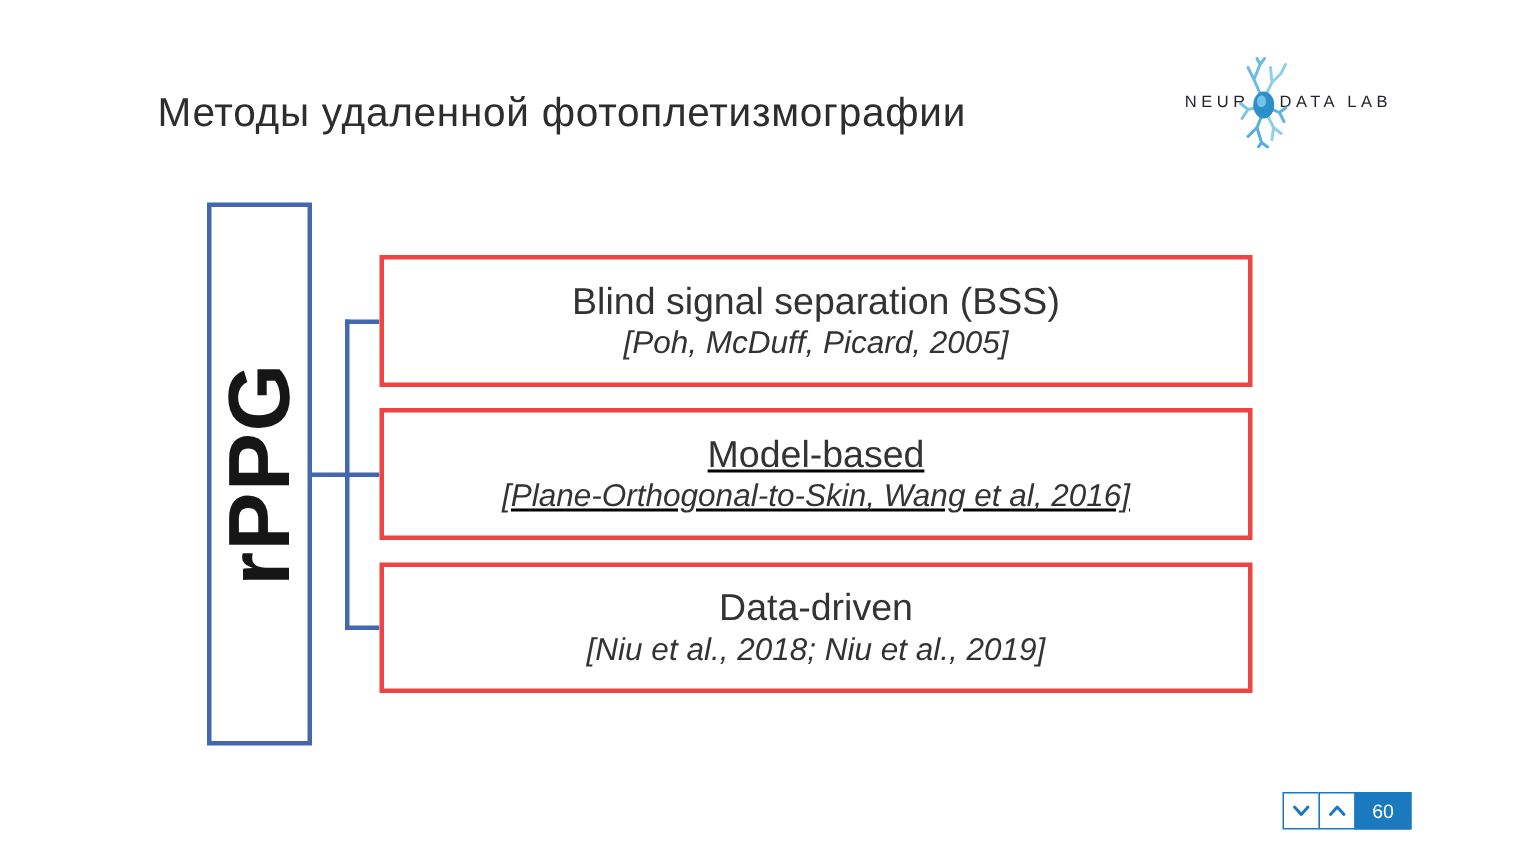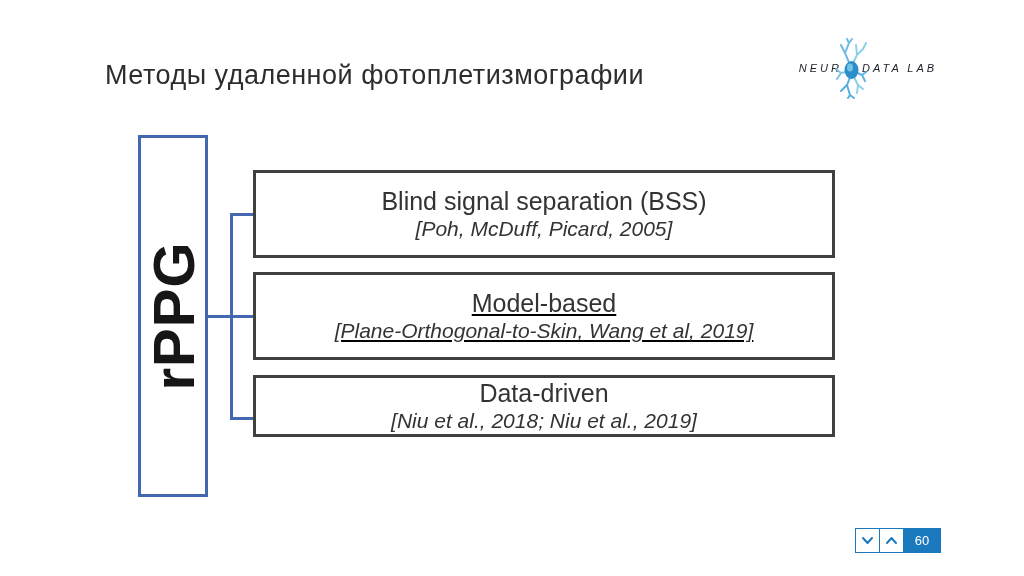--- a/index.html
+++ b/index.html
@@ -21,22 +21,21 @@
     color: #2d2d2d;
   }
 
   
   .logo {
     position: absolute;
     left: 808px; top: 36px;
     width: 120px; height: 64px;
     display: flex;
     align-items: center;
-    justify-content: center;
-    font-style: italic;
+    justify-content: flex-end;
   }
   .logo-text {
     font-size: 11px;
     font-weight: 500;
     letter-spacing: 3px;
     color: #23232d;
     white-space: nowrap;
   }
   .logo-neuron {
     position: relative;
@@ -70,32 +69,32 @@
   }
   .conn-mid      { left: 206px; top: 315px; width: 47px; height: 3px; }
   .conn-bracket  { left: 230px; top: 213px; width: 3px;  height: 207px; }
   .conn-stub-top { left: 230px; top: 213px; width: 23px; height: 3px; }
   .conn-stub-bot { left: 230px; top: 417px; width: 23px; height: 3px; }
 
   .method-box {
     position: absolute;
     left: 253px;
     width: 582px; height: 88px;
-    border: 3px solid #404040;
+    border: 3px solid #ef4444;
     box-sizing: border-box;
     background: #ffffff;
     display: flex;
     flex-direction: column;
     align-items: center;
     justify-content: center;
     gap: 2px;
   }
   .method-box.b1 { top: 170px; }
   .method-box.b2 { top: 272px; text-decoration: underline; }
-  .method-box.b3 { top: 375px; height: 62px; }
+  .method-box.b3 { top: 375px; height: 87px; }
   .method-title {
     font-size: 25px;
     color: #333333;
     line-height: 1.1;
   }
   .method-citation {
     font-size: 21px;
     font-style: italic;
     color: #333333;
     line-height: 1.1;
@@ -171,21 +170,21 @@
   <div class="connector conn-stub-top"></div>
   <div class="connector conn-stub-bot"></div>
 
   <div class="method-box b1">
     <div class="method-title">Blind signal separation (BSS)</div>
     <div class="method-citation">[Poh, McDuff, Picard, 2005]</div>
   </div>
 
   <div class="method-box b2">
     <div class="method-title">Model-based</div>
-    <div class="method-citation">[Plane-Orthogonal-to-Skin, Wang et al, 2019]</div>
+    <div class="method-citation">[Plane-Orthogonal-to-Skin, Wang et al, 2016]</div>
   </div>
 
   <div class="method-box b3">
     <div class="method-title">Data-driven</div>
     <div class="method-citation">[Niu et al., 2018; Niu et al., 2019]</div>
   </div>
 
   <div class="nav">
     <button class="nav-btn">
       <span>

